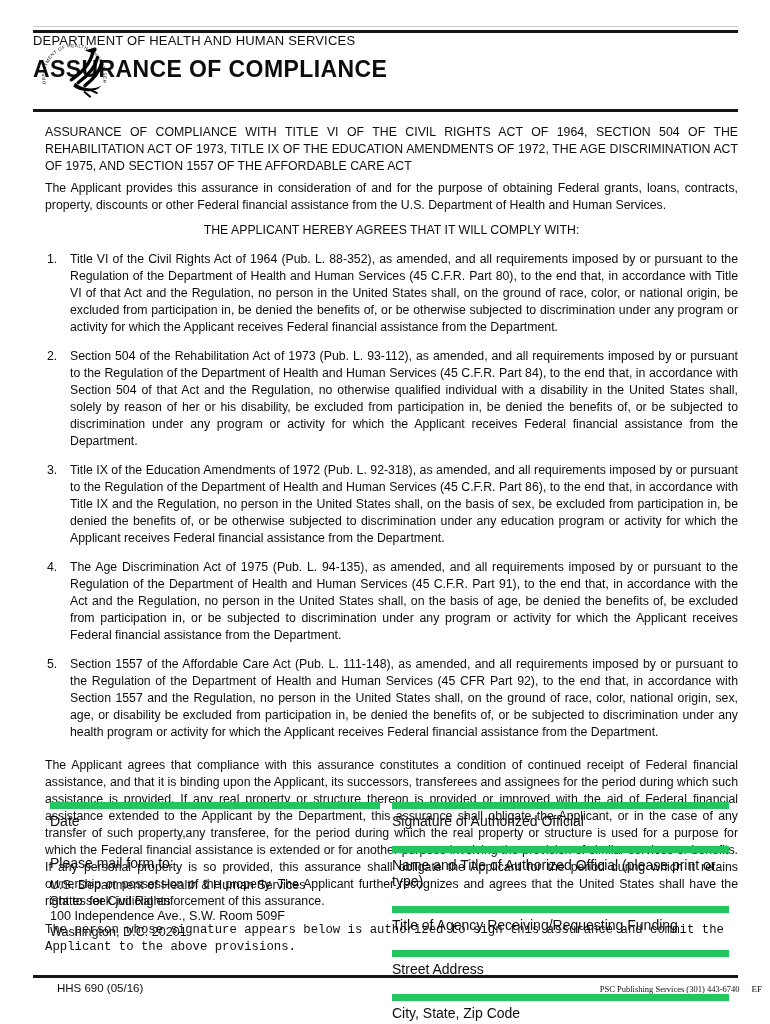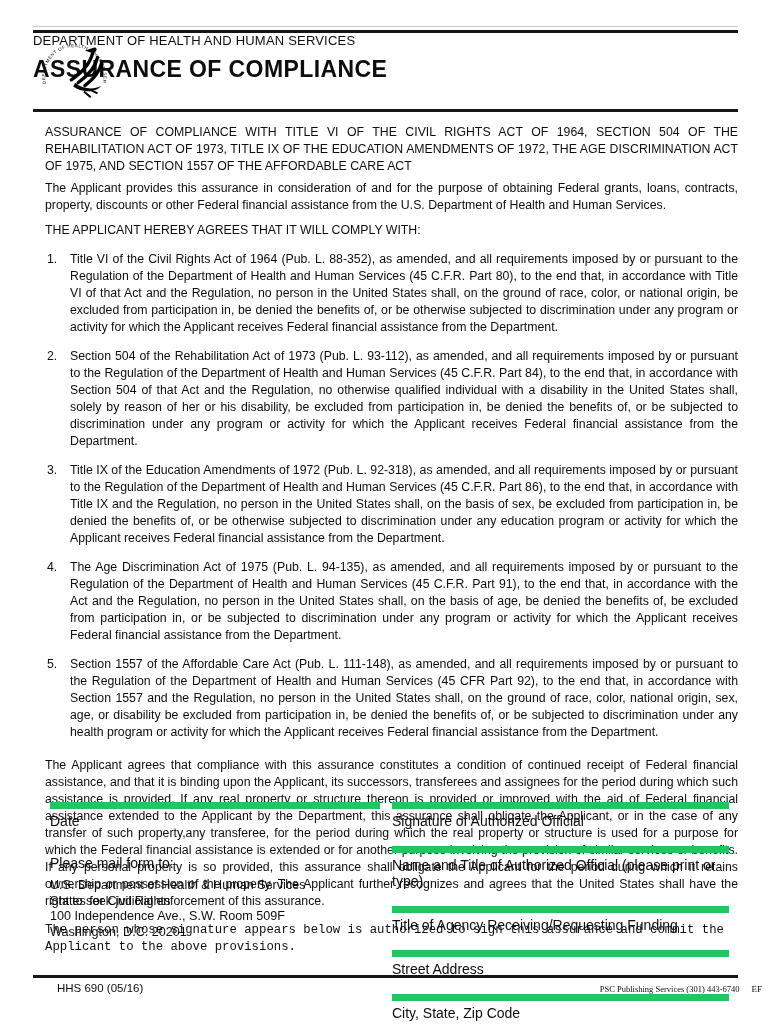--- a/index.html
+++ b/index.html
@@ -10,21 +10,21 @@
   .rule-thick{height:3px;background:#161616;}
   .rule-top{margin-top:3px;}
   .header{position:relative;height:76px;}
   .logo{position:absolute;left:4px;top:4px;}
   .header-text{text-align:left;padding-top:0;}
   .dept{font-size:13px;letter-spacing:0.2px;}
   .title{font-size:23px;font-weight:bold;letter-spacing:0.4px;margin:8px 0 0 0;}
   .body{padding-left:12px;font-size:12.3px;line-height:17px;text-align:justify;}
   .caps-heading{margin:12px 0 0 0;}
   .intro-para{margin:5px 0 0 0;}
-  .agrees-heading{margin:8px 0 0 0;text-align:left;}
+  .agrees-heading{margin:8px 0 0 0;text-align:center;}
   .item{display:flex;margin-top:12px;}
   .item-num{flex:none;width:25px;padding-left:2px;box-sizing:border-box;}
   .item-text{flex:1;text-align:justify;}
   .big-para{margin:16px 0 0 0;}
   .person-para{margin:12px 0 0 0;text-align:left;font-family:Liberation Mono, monospace;}
   .sig-area{position:absolute;left:33px;top:802px;width:705px;box-sizing:border-box;
             padding-left:17px;padding-right:9px;}
   .sig-grid{display:grid;grid-template-columns:330px 1fr;column-gap:12px;}
   .sig-field{border-top:7px solid #22c55e;padding-top:4px;font-size:14px;margin-bottom:17px;}
   .mail-to{margin-top:26px;font-size:14px;}

